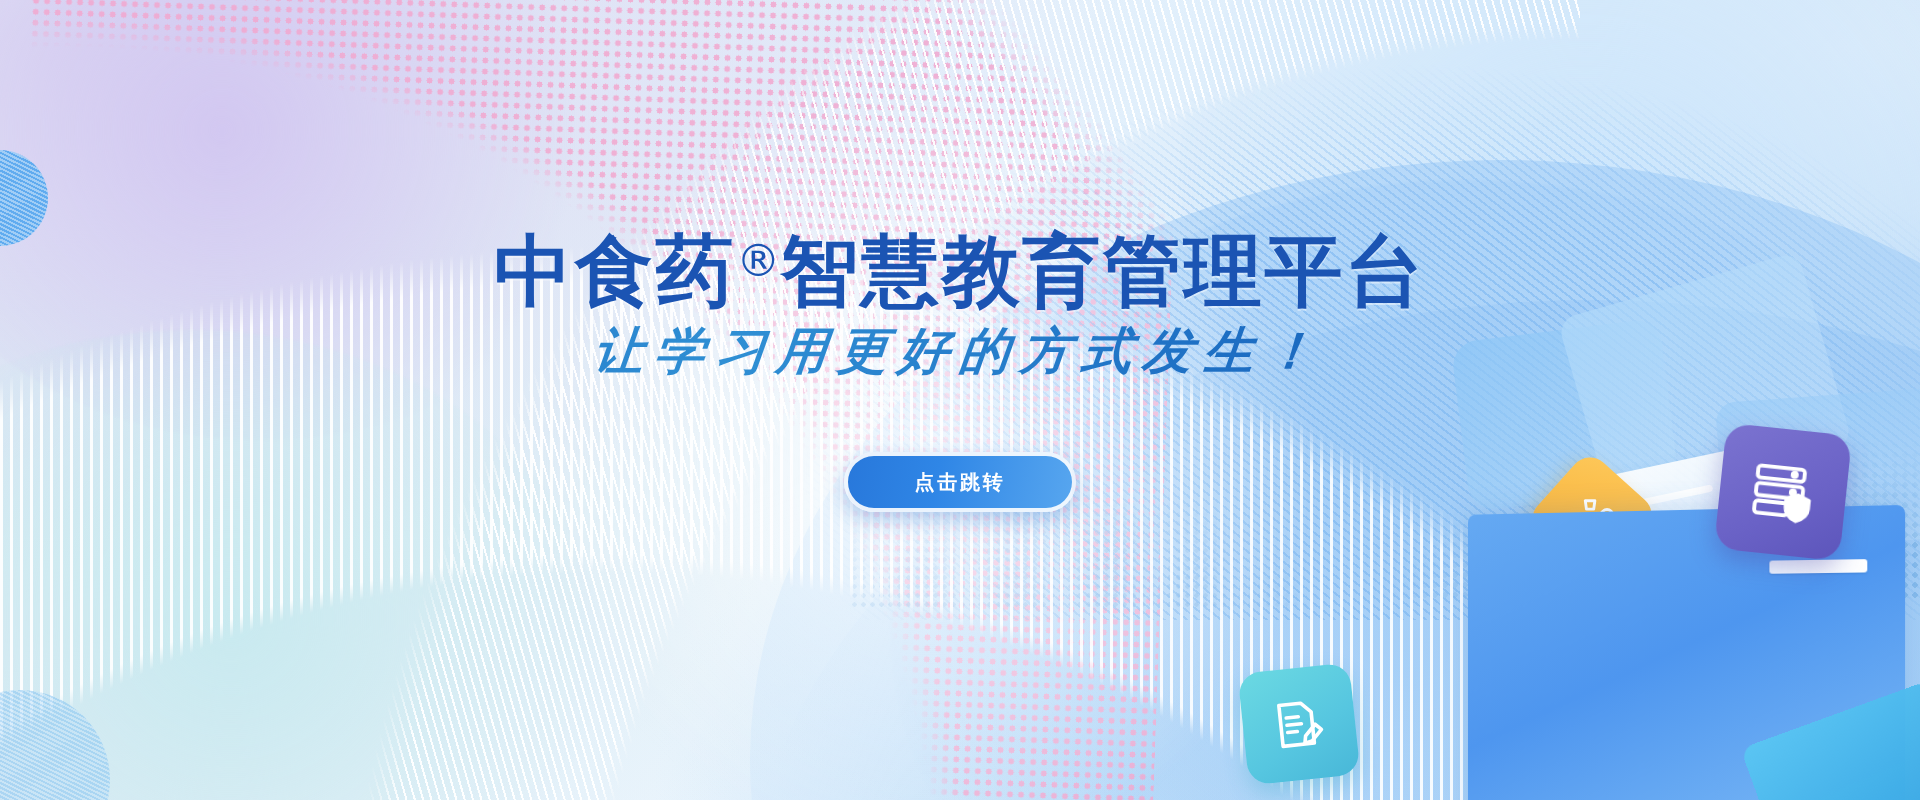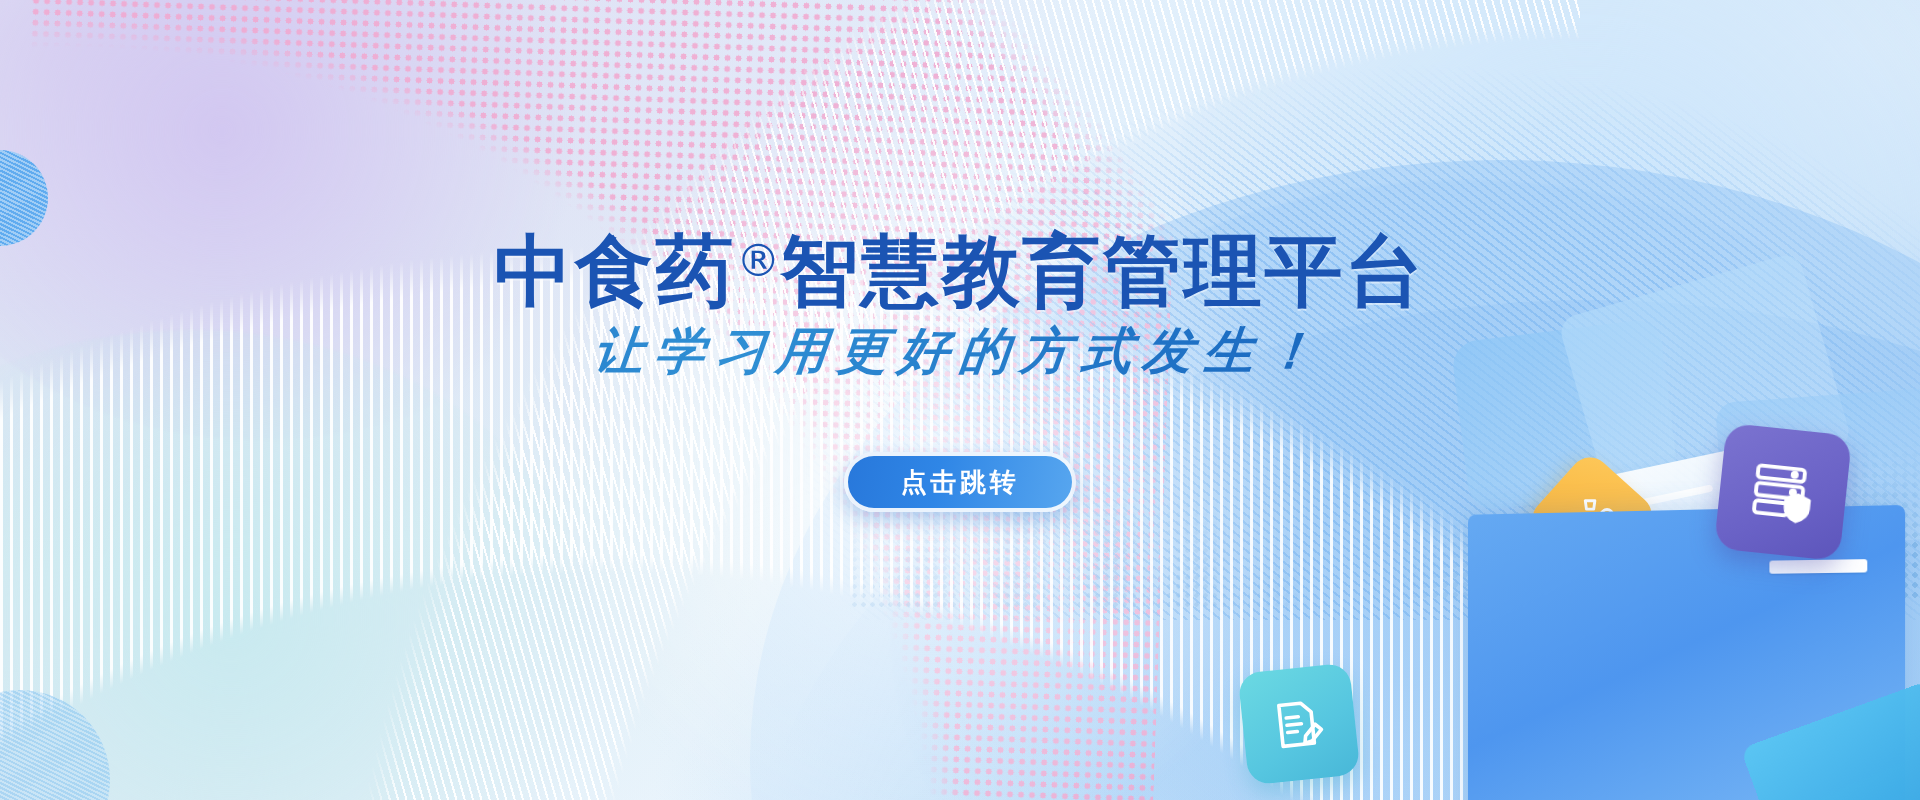--- a/index.html
+++ b/index.html
@@ -138,21 +138,21 @@
 
   .cta-wrap{position:absolute;left:0;right:0;top:452px;display:flex;justify-content:center;}
   .cta{
     position:relative;
     display:inline-flex;align-items:center;justify-content:center;
     min-width:232px;height:60px;padding:0 34px;
     border-radius:34px;
     background:linear-gradient(100deg,#2878db 0%,#2f86e6 40%,#57a6ef 100%);
     border:4px solid rgba(255,255,255,.9);
     box-shadow:0 8px 20px rgba(35,105,200,.30);
-    color:#ffffff;font-size:26px;font-weight:700;letter-spacing:.14em;
+    color:#ffffff;font-size:20px;font-weight:700;letter-spacing:.14em;
     font-family:"DejaVu Sans","Liberation Sans",sans-serif;
     cursor:pointer;white-space:nowrap;
   }
 
   
   .illo{position:absolute;right:0;bottom:0;width:720px;height:480px;}
   .il{position:absolute;}
 
   .card-ghost1{right:250px;bottom:300px;width:210px;height:170px;border-radius:26px;
     background:linear-gradient(150deg,rgba(141,198,246,.75),rgba(186,223,250,.35));

